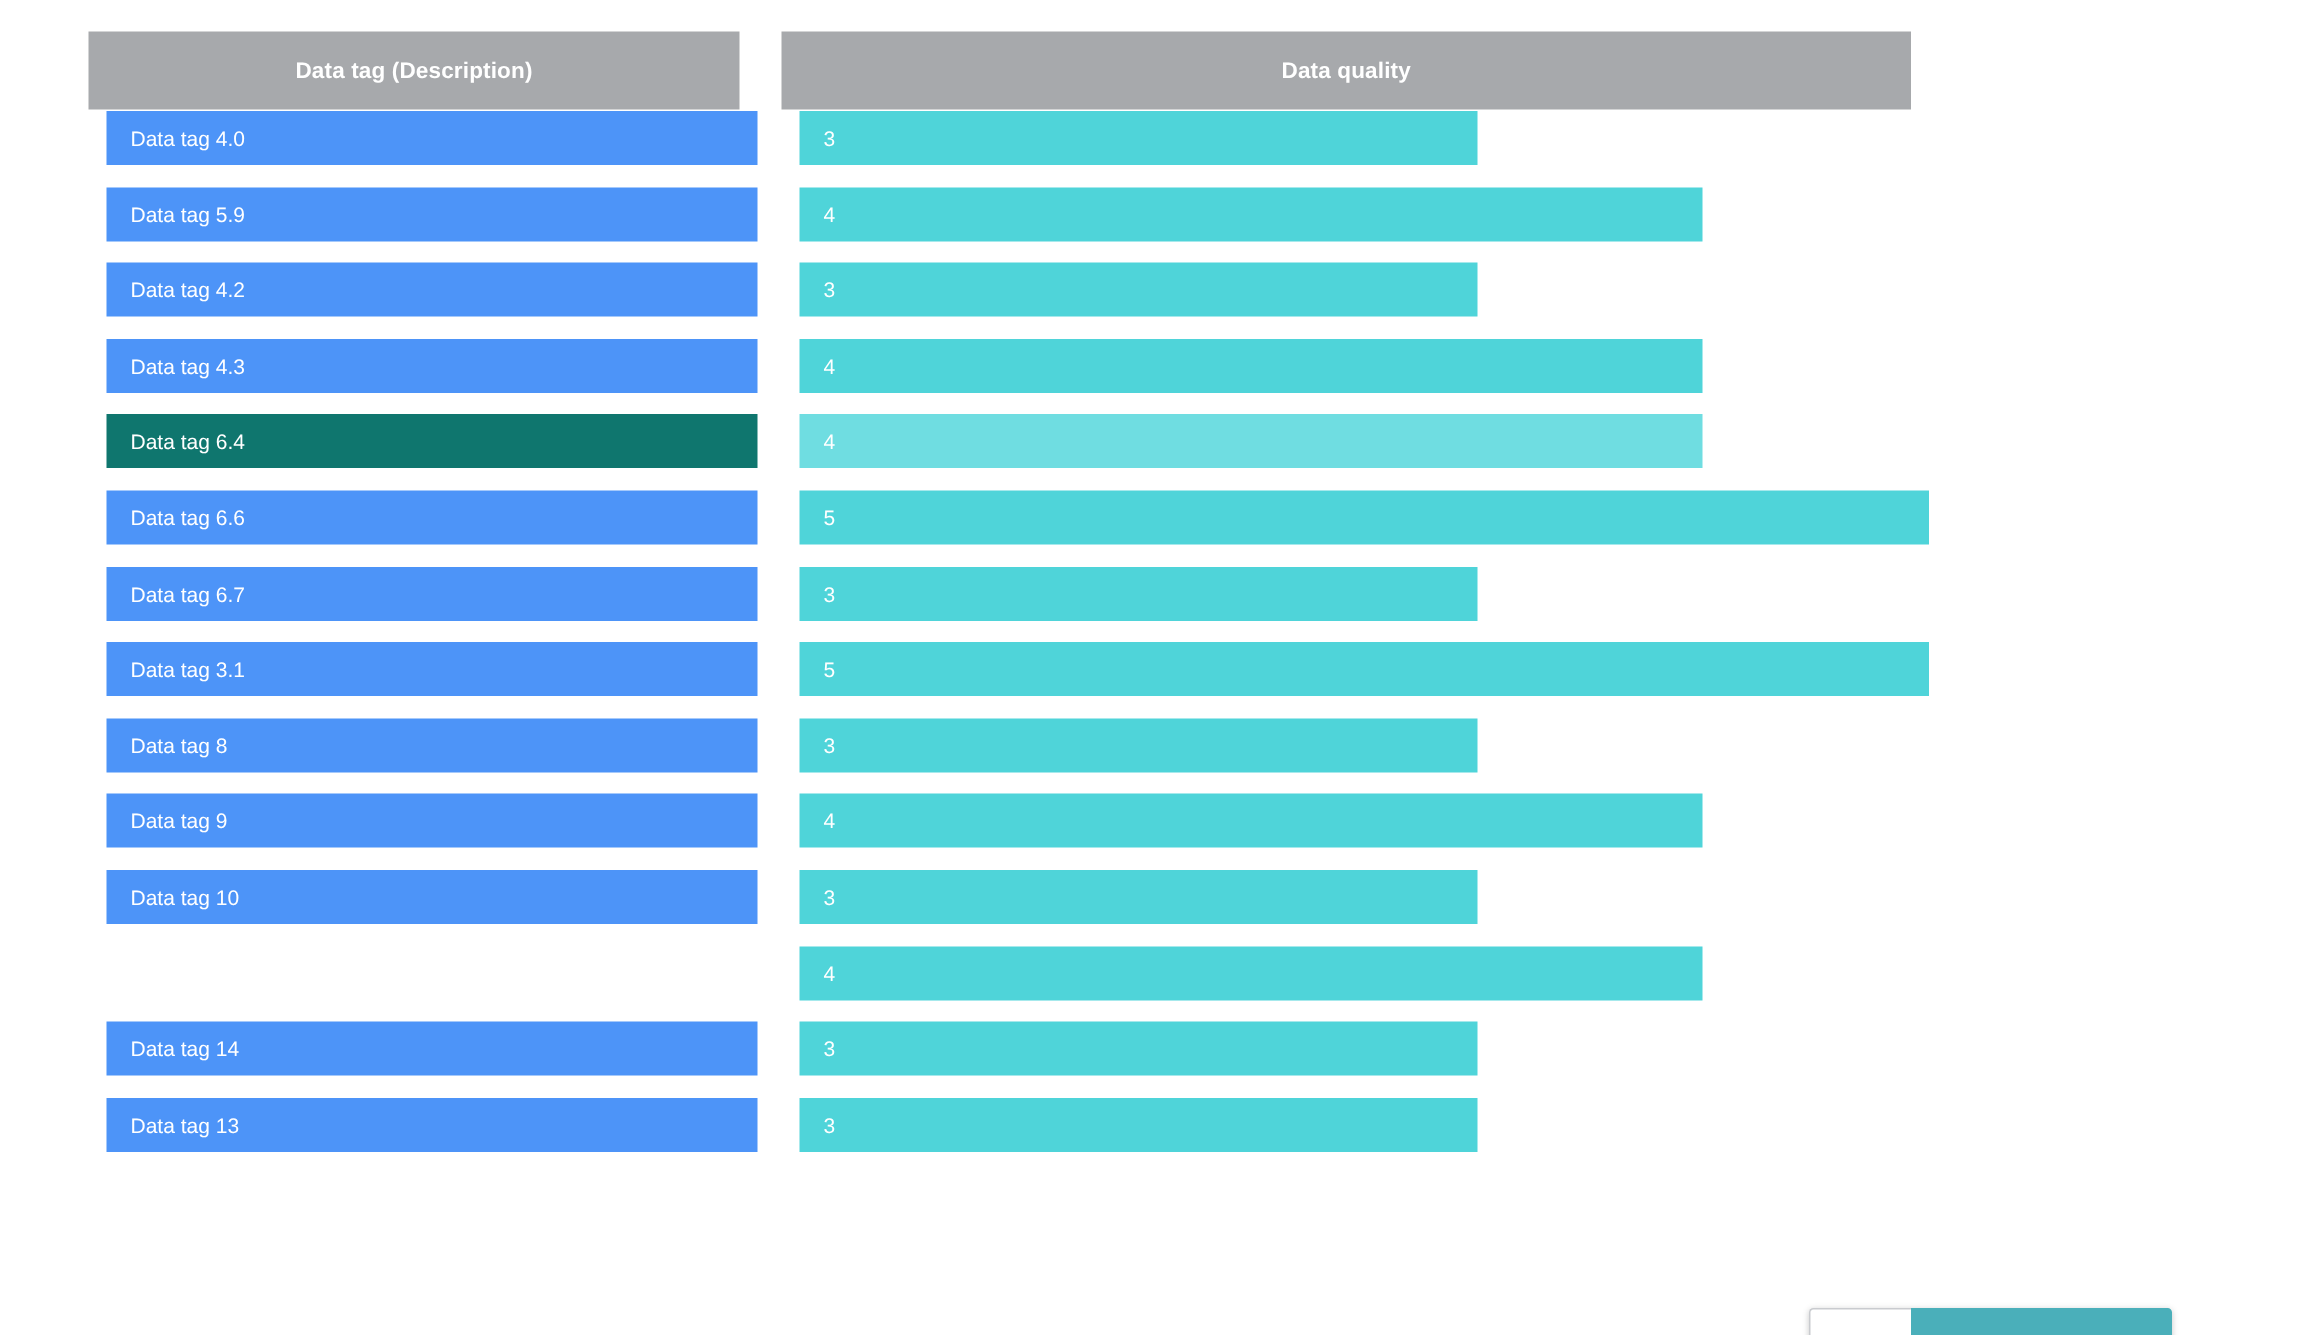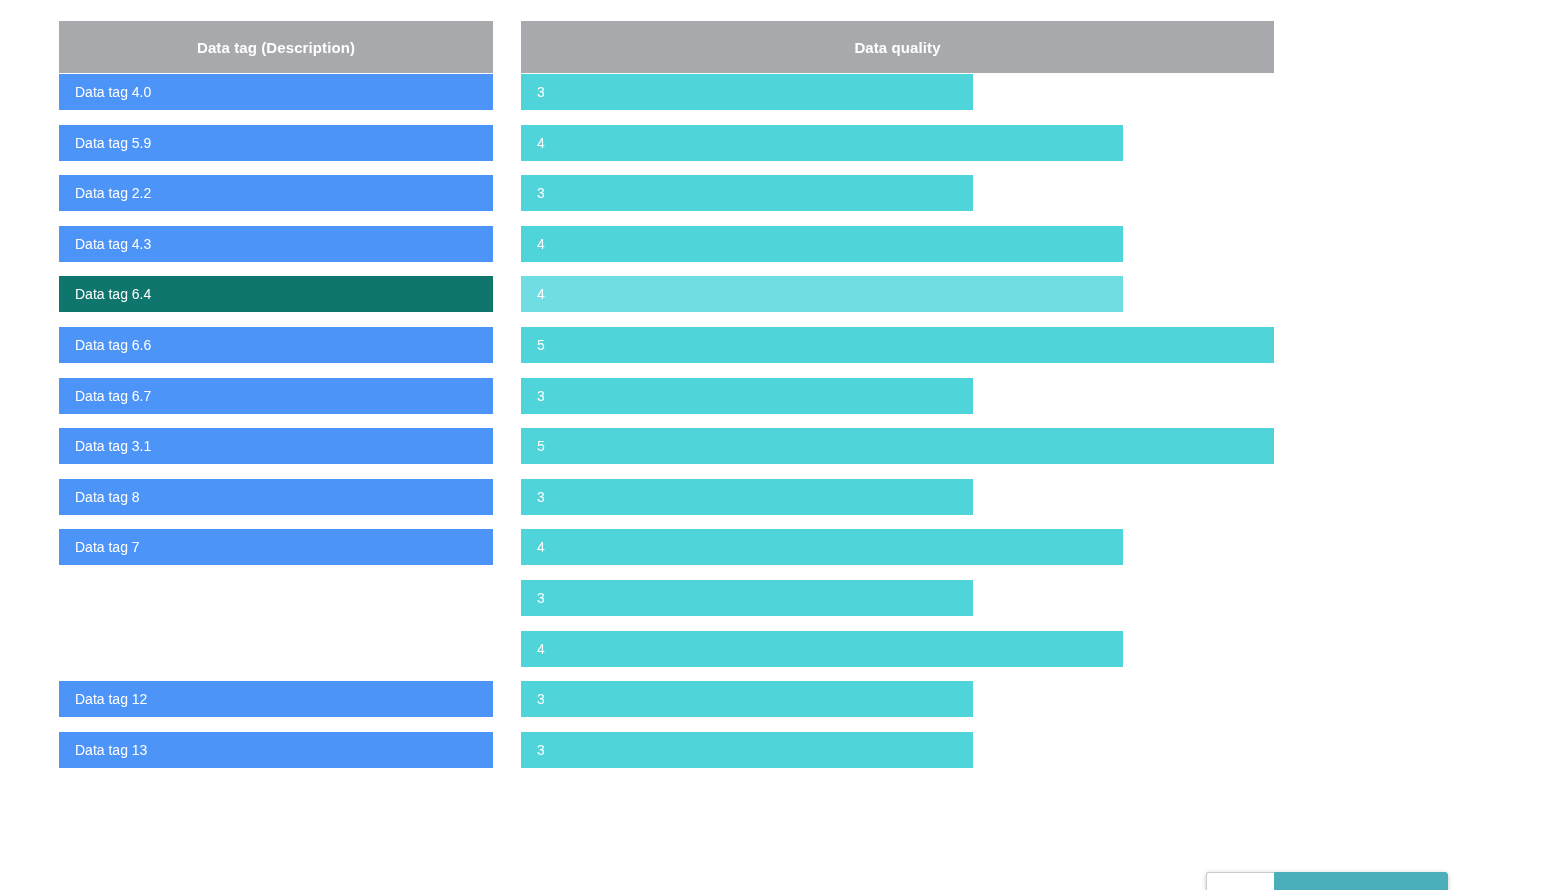--- a/index.html
+++ b/index.html
@@ -55,20 +55,21 @@
     align-items: center;
     justify-content: center;
     letter-spacing: 0.1px;
   }
   #head-desc  { left: 59px;  width: 434px; }
   #head-qual  { left: 521px; width: 753px; }
 
   .rows {
     position: relative;
     margin-top: 1px;
+    margin-left: 12px;
   }
 
   .row {
     position: relative;
     height: 36px;
     margin-bottom: 14.6px;
   }
 
   
   .tag-cell {
@@ -166,21 +167,21 @@
           <div class="bar" style="width: 60%;">3</div>
         </div>
       </div>
       <div class="row">
         <div class="tag-cell">Data tag 5.9</div>
         <div class="bar-track">
           <div class="bar" style="width: 80%;">4</div>
         </div>
       </div>
       <div class="row">
-        <div class="tag-cell">Data tag 2.2</div>
+        <div class="tag-cell">Data tag 4.2</div>
         <div class="bar-track">
           <div class="bar" style="width: 60%;">3</div>
         </div>
       </div>
       <div class="row">
         <div class="tag-cell">Data tag 4.3</div>
         <div class="bar-track">
           <div class="bar" style="width: 80%;">4</div>
         </div>
       </div>
@@ -208,37 +209,38 @@
           <div class="bar" style="width: 100%;">5</div>
         </div>
       </div>
       <div class="row">
         <div class="tag-cell">Data tag 8</div>
         <div class="bar-track">
           <div class="bar" style="width: 60%;">3</div>
         </div>
       </div>
       <div class="row">
-        <div class="tag-cell">Data tag 7</div>
-        <div class="bar-track">
-          <div class="bar" style="width: 80%;">4</div>
-        </div>
-      </div>
-      <div class="row">
-        <div class="bar-track">
-          <div class="bar" style="width: 60%;">3</div>
-        </div>
-      </div>
-      <div class="row">
-        <div class="bar-track">
-          <div class="bar" style="width: 80%;">4</div>
-        </div>
-      </div>
-      <div class="row">
-        <div class="tag-cell">Data tag 12</div>
+        <div class="tag-cell">Data tag 9</div>
+        <div class="bar-track">
+          <div class="bar" style="width: 80%;">4</div>
+        </div>
+      </div>
+      <div class="row">
+        <div class="tag-cell">Data tag 10</div>
+        <div class="bar-track">
+          <div class="bar" style="width: 60%;">3</div>
+        </div>
+      </div>
+      <div class="row">
+        <div class="bar-track">
+          <div class="bar" style="width: 80%;">4</div>
+        </div>
+      </div>
+      <div class="row">
+        <div class="tag-cell">Data tag 14</div>
         <div class="bar-track">
           <div class="bar" style="width: 60%;">3</div>
         </div>
       </div>
       <div class="row">
         <div class="tag-cell">Data tag 13</div>
         <div class="bar-track">
           <div class="bar" style="width: 60%;">3</div>
         </div>
       </div>

